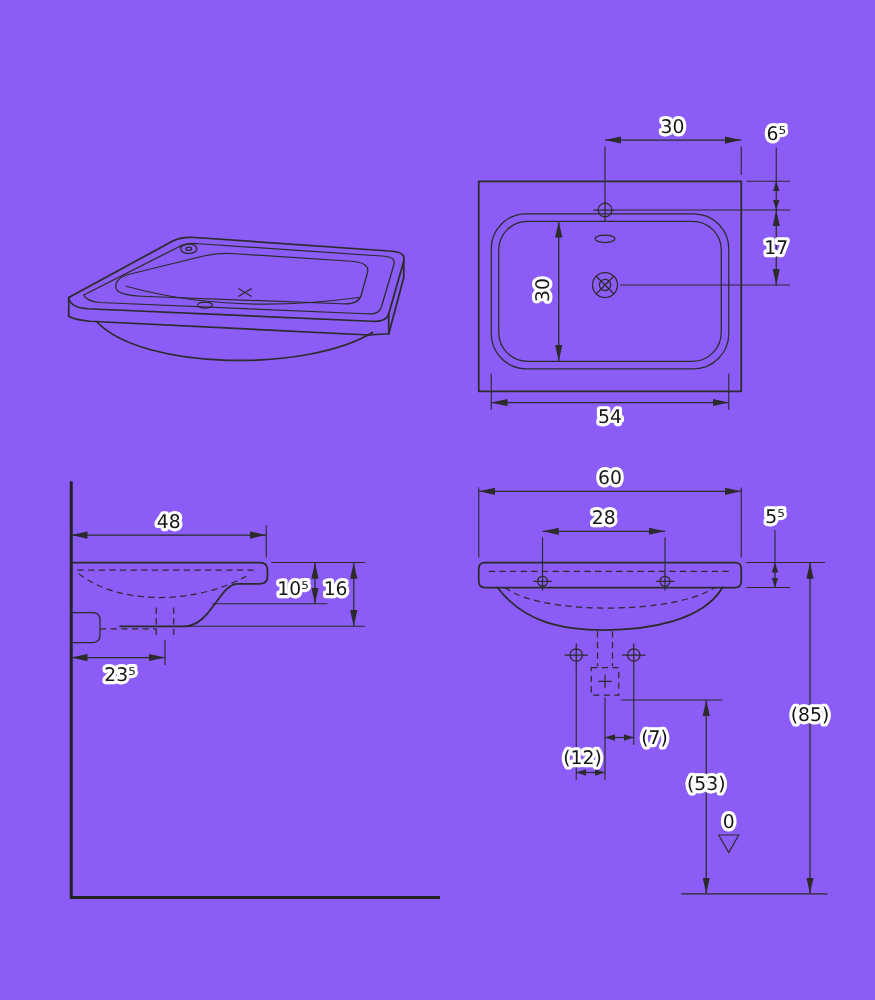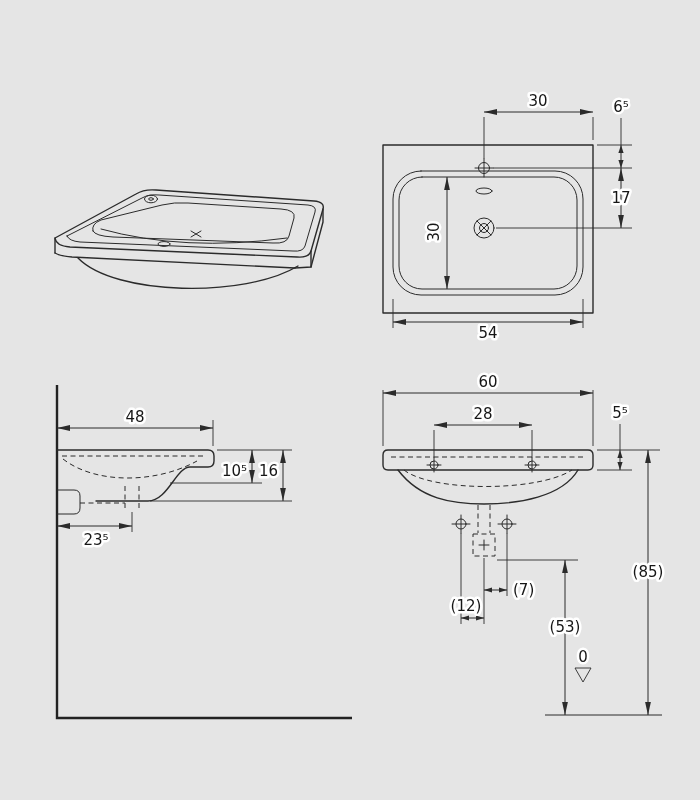--- a/index.html
+++ b/index.html
@@ -1,16 +1,16 @@
 <!DOCTYPE html>
 <html><head>
 <meta charset="utf-8">
 <style>
   html,body{margin:0;padding:0;background:#ffffff;}
-  .canvas{width:700px;height:800px;background:#e5e5e5;position:relative;overflow:hidden;}
+  .canvas{width:700px;height:800px;background:#8b5cf6;position:relative;overflow:hidden;}
   svg{display:block;}
   .obj{fill:none;stroke:#2b2b2b;stroke-width:1.4;stroke-linejoin:round;stroke-linecap:round;}
   .thin{stroke-width:1;}
   .ext{fill:none;stroke:#2b2b2b;stroke-width:0.9;}
   .dim{fill:none;stroke:#2b2b2b;stroke-width:1;}
   .dash{fill:none;stroke:#2b2b2b;stroke-width:1;stroke-dasharray:5 3.5;}
   .wall{fill:none;stroke:#222;stroke-width:2.4;}
   .dimtext{font-family:"DejaVu Sans",sans-serif;font-size:15px;fill:#161616;
            text-anchor:middle;paint-order:stroke;stroke:#ffffff;stroke-width:5px;stroke-linejoin:round;}
   .astart{text-anchor:start;}

